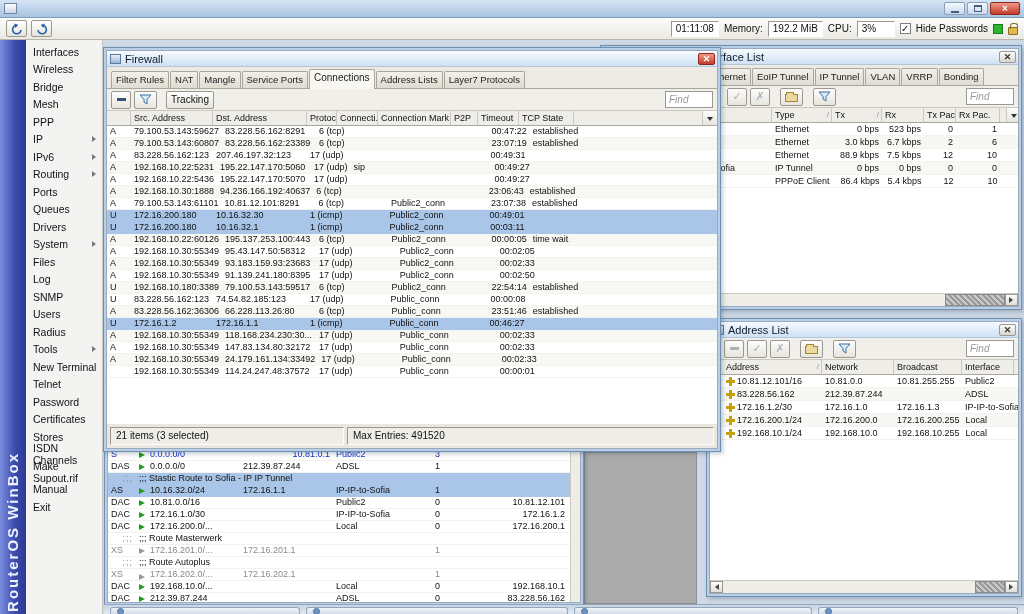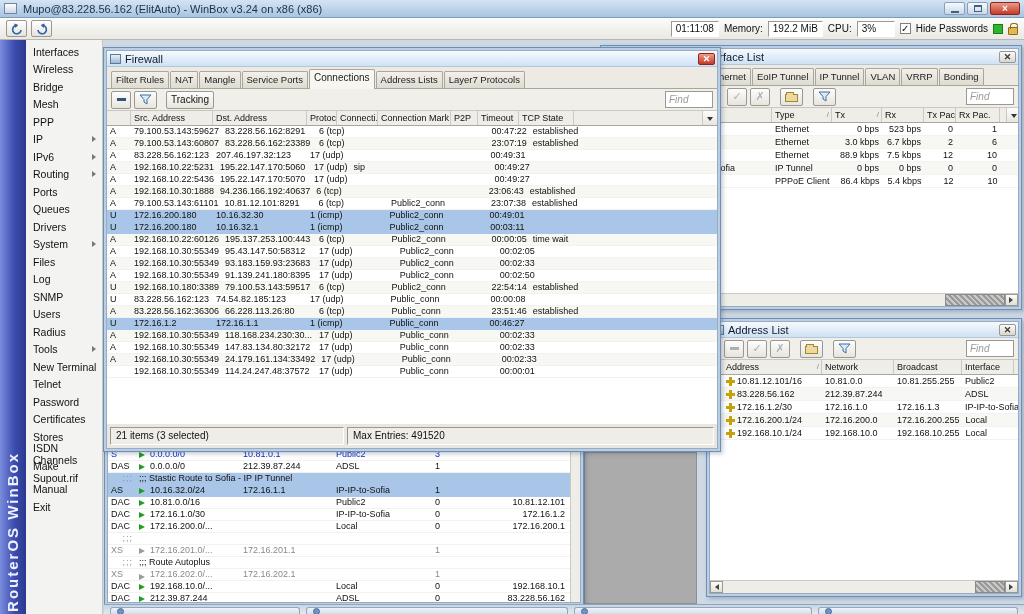--- a/index.html
+++ b/index.html
@@ -127,21 +127,20 @@
     display:flex; gap:6px; padding:2px 6px 0; }
   .task-btn { border:1px solid #93a6bd; border-bottom:none; border-radius:3px 3px 0 0;
     background:linear-gradient(#f0f4f9,#d5dee9); display:flex; align-items:center; padding:0 6px; }
   .task-btn i { width:7px; height:7px; border-radius:50%; background:#6f94c4; border:1px solid #4c6f9e; }
 </style>
 </head>
 <body>
 
 <div class="titlebar">
   <span class="app-icon"></span>
-  <span>Mupo@83.228.56.162 (ElitAuto) - WinBox v3.24 on x86 (x86)</span>
   <span class="win-btns">
     <span class="wbtn">
         <span class="minbar"></span>
       </span>
     <span class="wbtn">
         <span class="restbox"></span>
       </span>
     <span class="wbtn close">×</span>
   </span>
 </div>
@@ -269,21 +268,21 @@
     <div id="route-body">
       <div id="route-rows">
           <div class="trow blue">
             <span class="td" style="flex-basis: 28px;">
               <span>S</span>
             </span>
             <span class="td" style="flex-basis: 104px;">
               <span class="play"></span>
               <span>0.0.0.0/0</span>
             </span>
-            <span class="td" style="flex-basis: 93px;">
+            <span class="td" style="flex-basis: 93px; justify-content: flex-end;">
               <span>10.81.0.1</span>
             </span>
             <span class="td" style="flex-basis: 82px;">
               <span>Public2</span>
             </span>
             <span class="td r" style="flex-basis: 28px;">
               <span>3</span>
             </span>
             <span class="td" style="flex-basis: 20px;">
               <span></span>
@@ -411,20 +410,21 @@
             </span>
             <span class="td" style="flex-basis: 20px;">
               <span></span>
             </span>
             <span class="td r" style="flex-basis: 105px;">
               <span>172.16.200.1</span>
             </span>
           </div>
           <div class="trow">
             <span class="td cmark-ico" style="flex-basis: 28px; justify-content: flex-end;">;;;</span>
+            <span class="td" style="flex: 1 1 0%;">;;; Route Masterwerk</span>
           </div>
           <div class="trow gray">
             <span class="td" style="flex-basis: 28px;">
               <span>XS</span>
             </span>
             <span class="td" style="flex-basis: 104px;">
               <span class="play"></span>
               <span>172.16.201.0/...</span>
             </span>
             <span class="td" style="flex-basis: 93px;">

